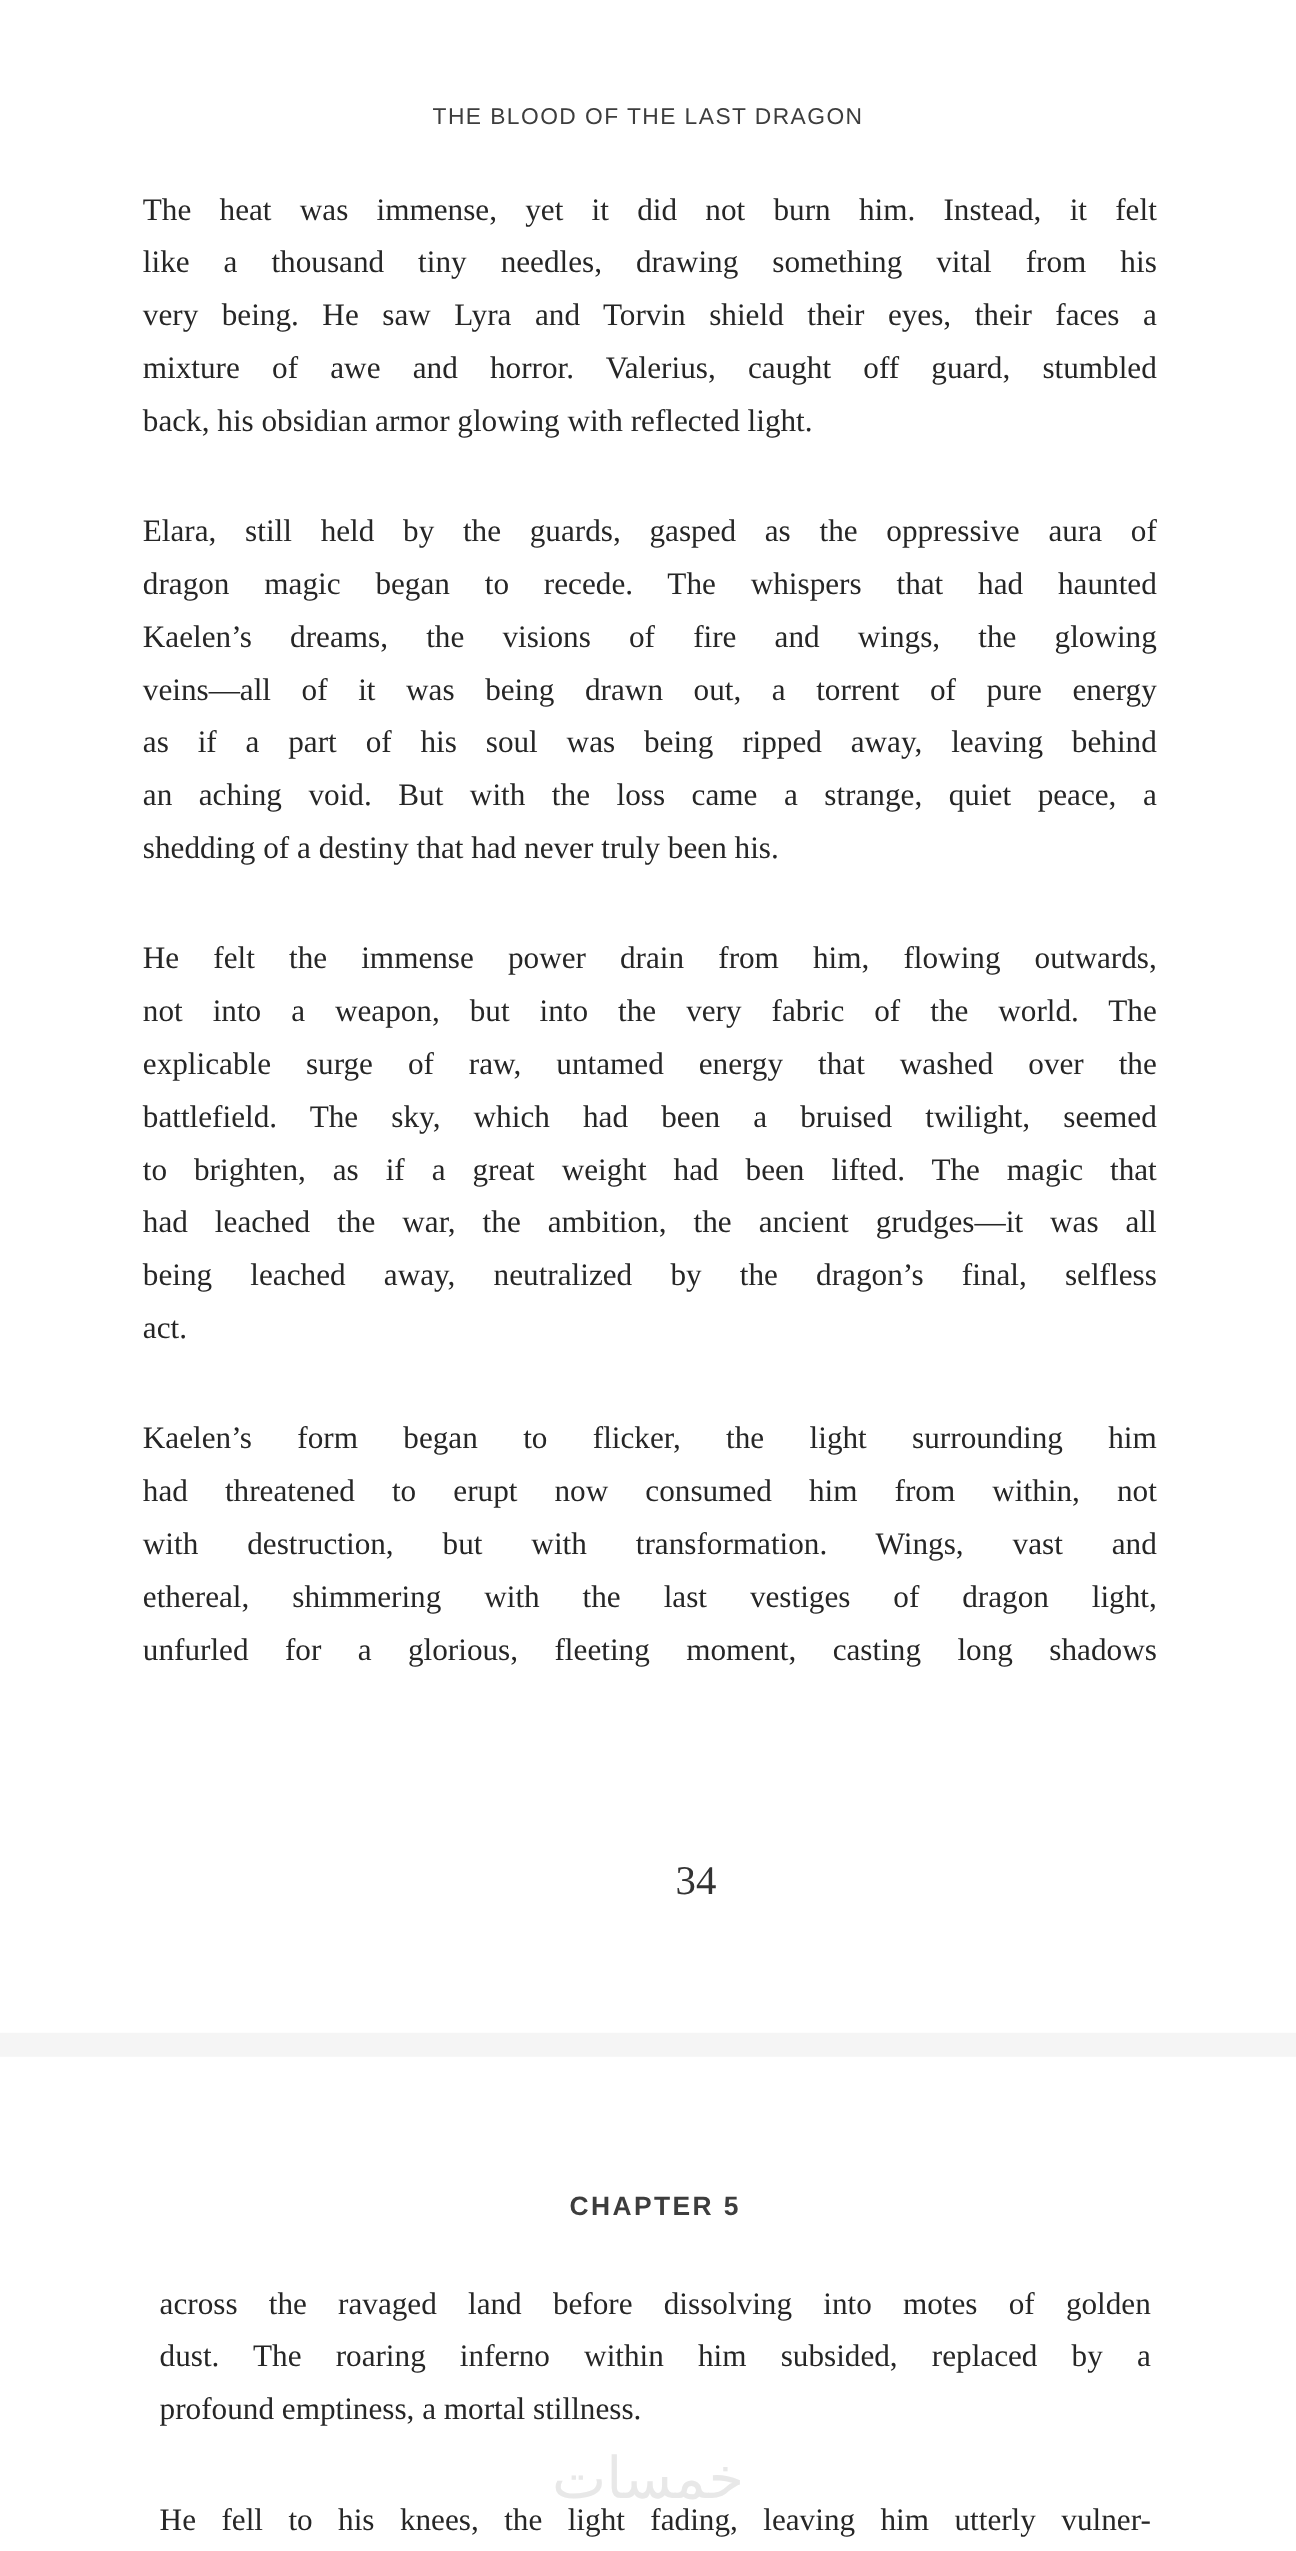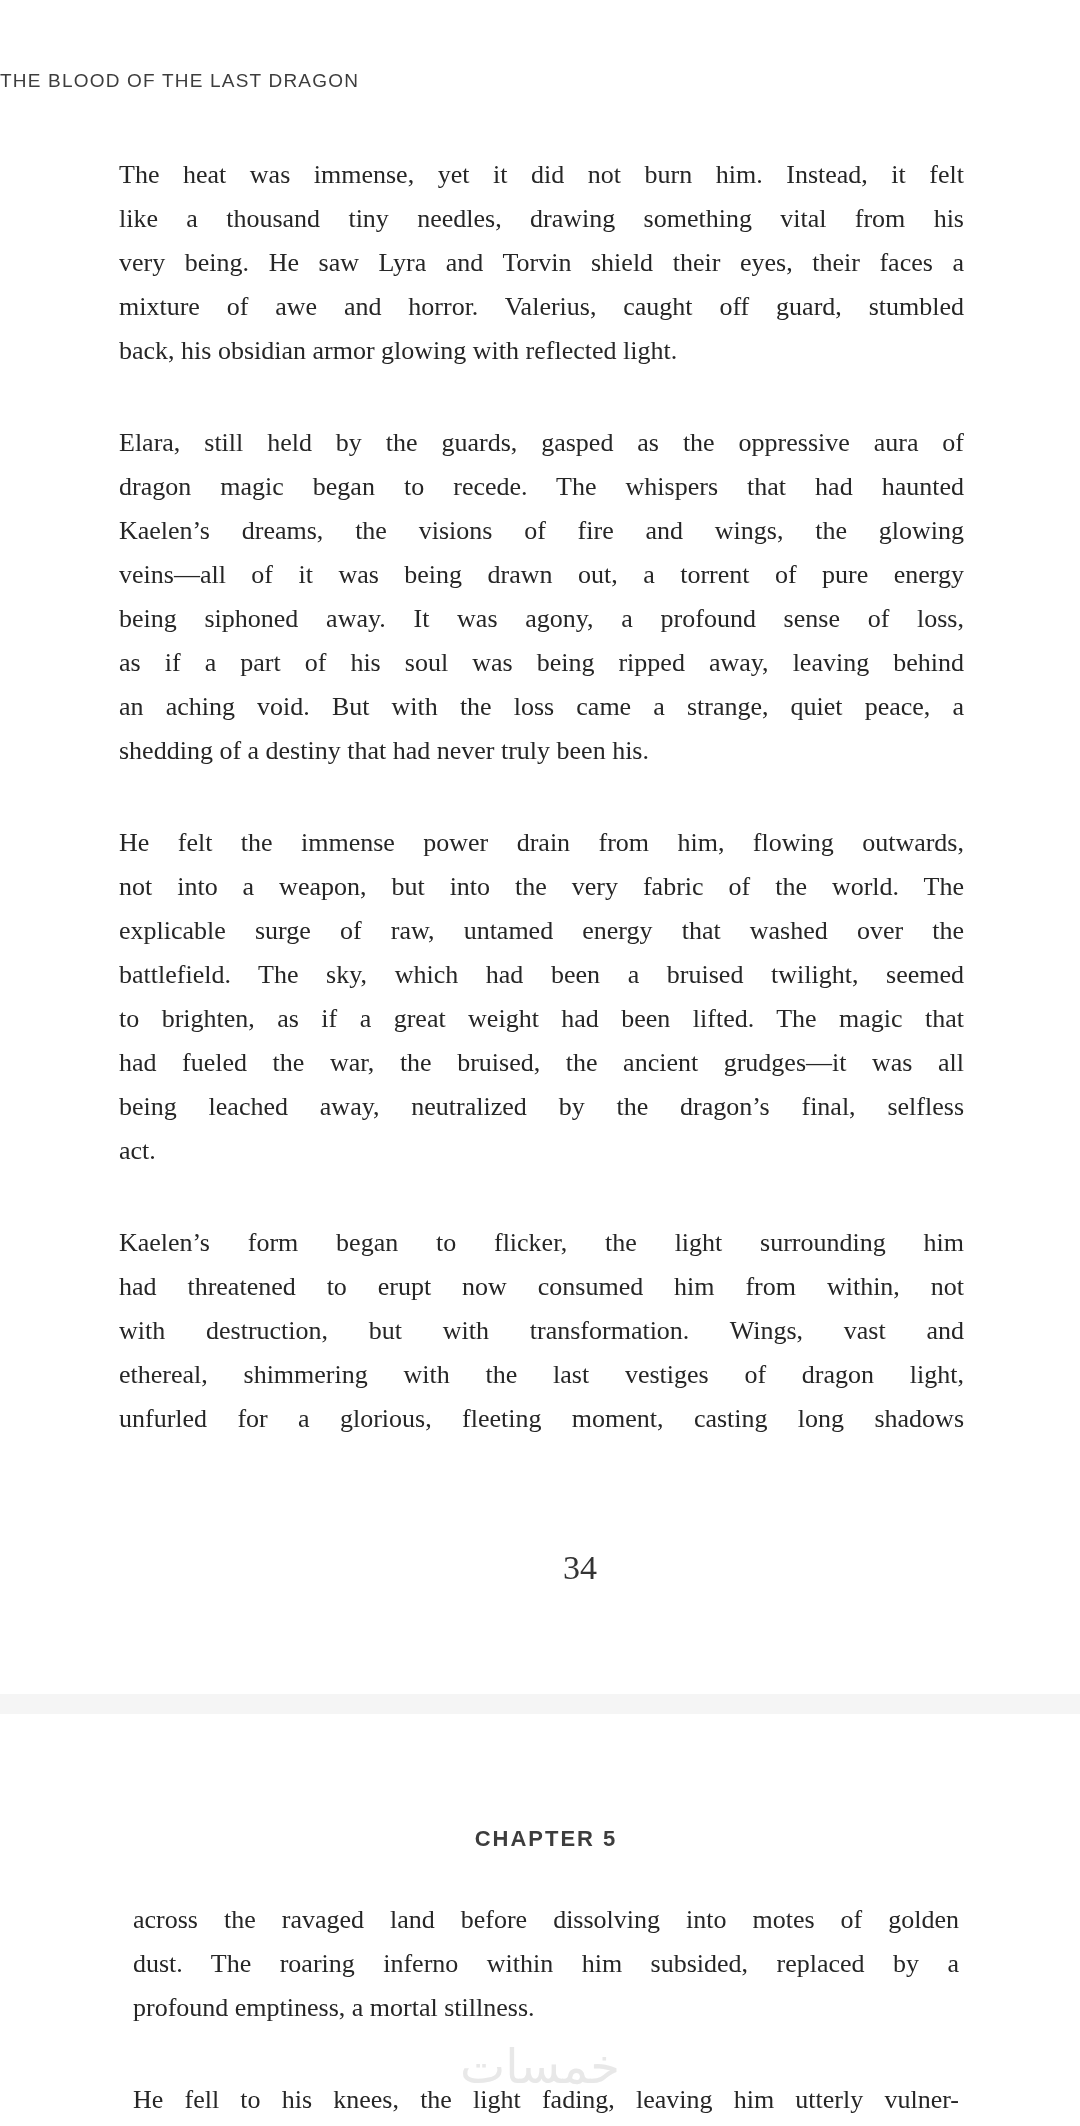--- a/index.html
+++ b/index.html
@@ -18,21 +18,22 @@
     background:var(--bg);
     overflow:hidden;
     margin:0 auto;
     font-family:"Liberation Serif", serif;
   }
   .page{position:absolute;left:0;width:1080px;}
   .page-1{top:0;height:1694px;}
   .page-2{top:1714px;height:412px;}
 
   .running-head{
-    position:absolute;top:69px;left:0;width:1080px;
+    position:absolute;top:86px;left:0;width:1080px;
+    text-align:center;
     font-family:"Liberation Sans", sans-serif;
     font-size:19px;line-height:24px;
     letter-spacing:1.2px;
     color:var(--heading-text);
   }
   .chapter-head{
     position:absolute;top:112px;left:133px;width:826px;
     text-align:center;
     font-family:"Liberation Sans", sans-serif;
     font-size:22px;line-height:26px;
@@ -99,32 +100,31 @@
           <div class="line">like a thousand tiny needles, drawing something vital from his</div>
           <div class="line">very being. He saw Lyra and Torvin shield their eyes, their faces a</div>
           <div class="line">mixture of awe and horror. Valerius, caught off guard, stumbled</div>
           <div class="line last">back, his obsidian armor glowing with reflected light.</div>
         </div>
         <div class="para">
           <div class="line">Elara, still held by the guards, gasped as the oppressive aura of</div>
           <div class="line">dragon magic began to recede. The whispers that had haunted</div>
           <div class="line">Kaelen’s dreams, the visions of fire and wings, the glowing</div>
           <div class="line">veins—all of it was being drawn out, a torrent of pure energy</div>
-          <div class="line">being siphoned away. It was agony, a profound sense of loss,</div>
           <div class="line">as if a part of his soul was being ripped away, leaving behind</div>
           <div class="line">an aching void. But with the loss came a strange, quiet peace, a</div>
           <div class="line last">shedding of a destiny that had never truly been his.</div>
         </div>
         <div class="para">
           <div class="line">He felt the immense power drain from him, flowing outwards,</div>
           <div class="line">not into a weapon, but into the very fabric of the world. The</div>
           <div class="line">explicable surge of raw, untamed energy that washed over the</div>
           <div class="line">battlefield. The sky, which had been a bruised twilight, seemed</div>
           <div class="line">to brighten, as if a great weight had been lifted. The magic that</div>
-          <div class="line">had fueled the war, the bruised, the ancient grudges—it was all</div>
+          <div class="line">had leached the war, the ambition, the ancient grudges—it was all</div>
           <div class="line">being leached away, neutralized by the dragon’s final, selfless</div>
           <div class="line last">act.</div>
         </div>
         <div class="para">
           <div class="line">Kaelen’s form began to flicker, the light surrounding him</div>
           <div class="line">had threatened to erupt now consumed him from within, not</div>
           <div class="line">with destruction, but with transformation. Wings, vast and</div>
           <div class="line">ethereal, shimmering with the last vestiges of dragon light,</div>
           <div class="line">unfurled for a glorious, fleeting moment, casting long shadows</div>
         </div>

